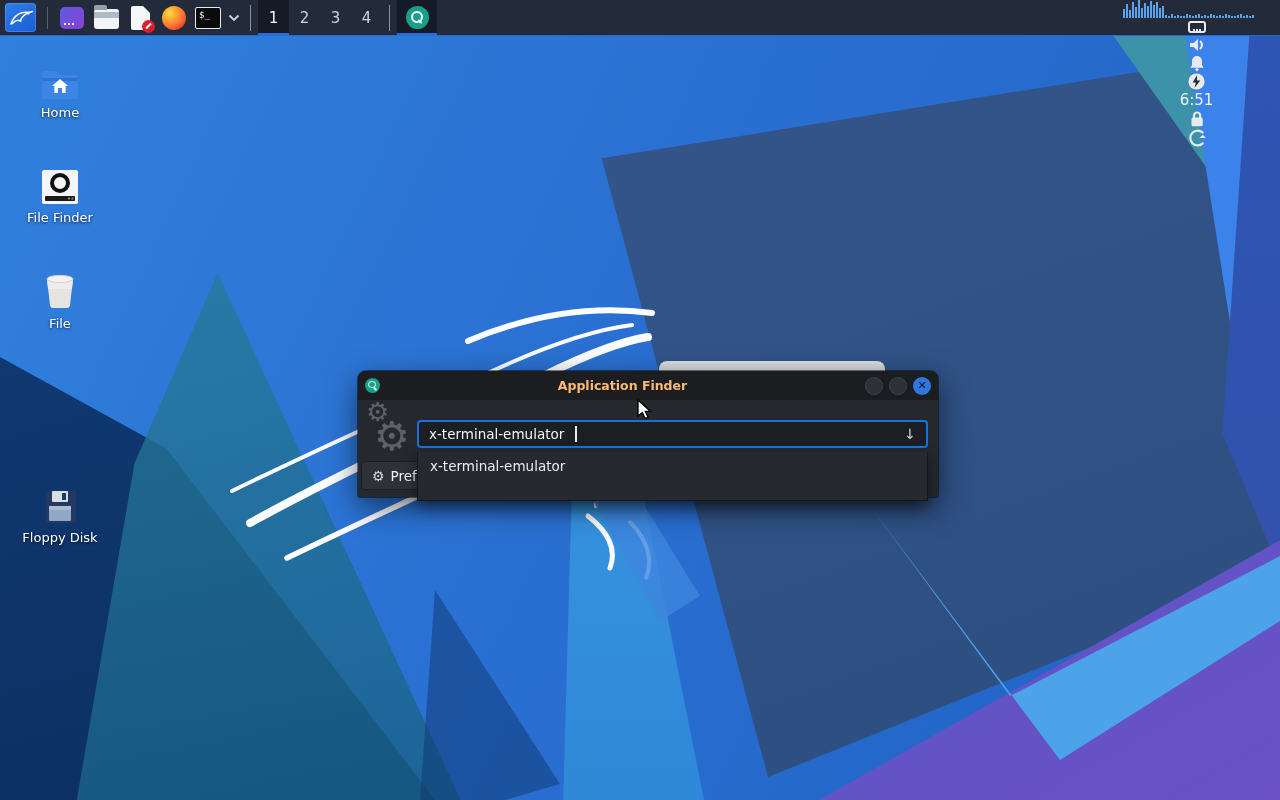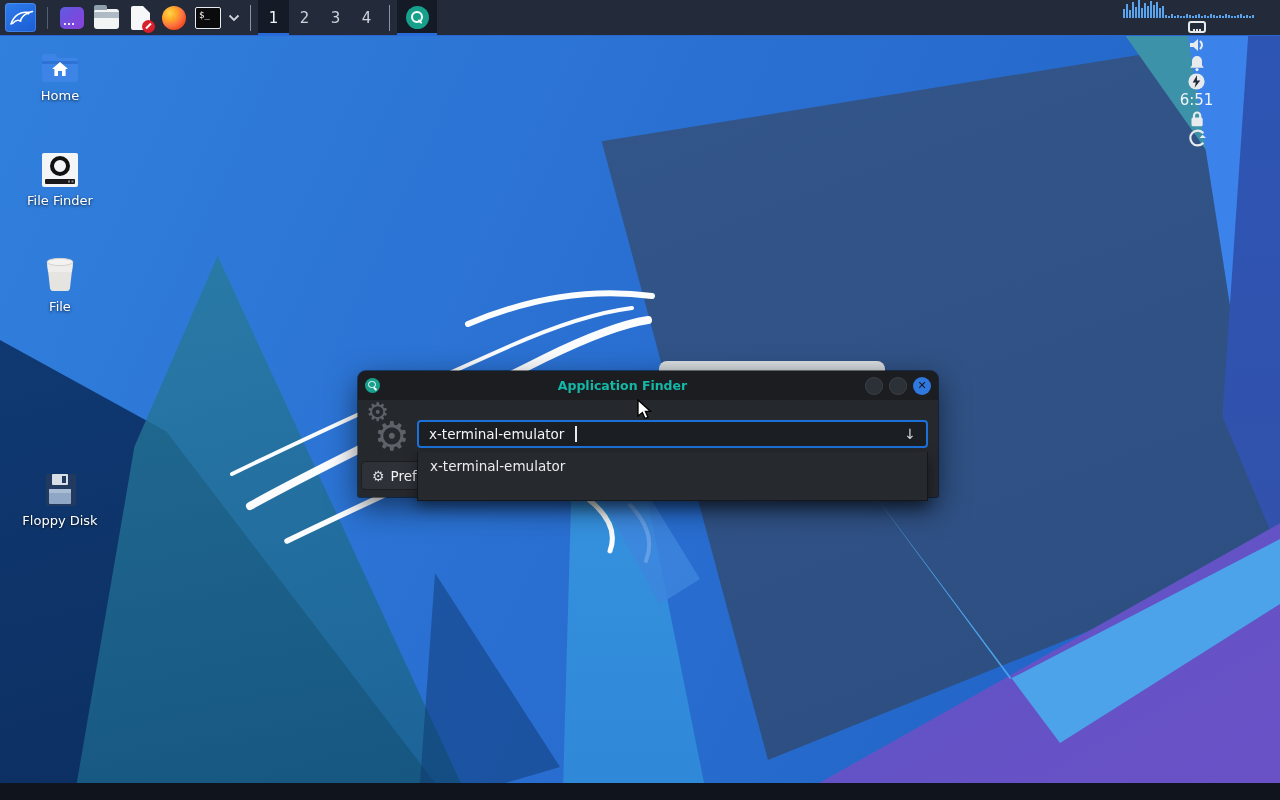--- a/index.html
+++ b/index.html
@@ -60,21 +60,21 @@
   .search-circle.small { width:15px; height:15px; }
   .search-circle.small::before { left:3px; top:2.8px; width:5.5px; height:5.5px; border-width:1.6px; }
   .search-circle.small::after { left:9px; top:8.6px; width:1.8px; height:3.6px; }
 
   .cpu-graph { display:flex; align-items:flex-end; height:26px; margin-right:16px; gap:1px; }
   .cpubar { width:2px; background:#5aa4ee; }
   .tray-icon { margin:0 8px; display:flex; align-items:center; }
   .clock { font-size:15px; color:#f2f5f8; margin:0 8px; }
 
   
-  .desktop { position:absolute; top:19px; left:0; width:1280px; height:764px; overflow:hidden;
+  .desktop { position:absolute; top:36px; left:0; width:1280px; height:764px; overflow:hidden;
     background:linear-gradient(115deg,#3180dd 0%,#2a70d2 45%,#2061c4 100%); }
   .wl { position:absolute; top:0; left:0; width:100%; height:100%; }
   .wl.slate { clip-path:polygon(47% 16%, 99% 2%, 100% 70%, 60% 97%);
     background:linear-gradient(160deg,#35588c,#2c4d80); }
   .wl.tealwedge { clip-path:polygon(87% 0, 98% 0, 103% 38%);
     background:#3c92a8; }
   .wl.topband { clip-path:polygon(92.6% 0, 100% 0, 100% 10%, 106% 52%, 98% 58%);
     background:#3b82ea; }
   .wl.rightcol { clip-path:polygon(97.6% 0, 100% 0, 100% 70%, 95.5% 52%);
     background:linear-gradient(180deg,#2d55b4,#3450a8); }
@@ -95,21 +95,21 @@
   
   .bg-window { position:absolute; left:659px; top:361px; width:226px; height:16px;
     border-radius:8px 8px 0 0; background:linear-gradient(#dde1e4,#c3c8cd); z-index:5; }
 
   
   .finder { position:absolute; left:358px; top:371px; width:580px; height:126px;
     background:#25282d; border-radius:8px 8px 2px 2px; z-index:10;
     box-shadow:0 10px 30px rgba(0,0,0,.55), 0 0 0 1px rgba(0,0,0,.45); }
   .f-titlebar { height:29px; background:#1b1d21; border-radius:8px 8px 0 0;
     display:flex; align-items:center; padding:0 7px; }
-  .f-title { flex:1; text-align:center; font-size:12.5px; font-weight:bold; color:#14b8a6; }
+  .f-title { flex:1; text-align:center; font-size:12.5px; font-weight:bold; color:#fdba74; }
   .f-ctrls { display:flex; gap:6px; }
   .f-circle { width:18px; height:18px; border-radius:50%; background:#2c3037;
     box-shadow:0 0 0 1px #3a3e46 inset; position:relative; }
   .f-circle.close { background:#2f78e0; box-shadow:none; color:#16181c; font-size:11px; font-weight:bold;
     display:flex; align-items:center; justify-content:center; }
   .f-gears { position:absolute; left:6px; top:32px; width:52px; height:60px; color:#5d6269; }
   .f-gears .g1 { position:absolute; left:2px; top:-6px; font-size:26px; }
   .f-gears .g2 { position:absolute; left:10px; top:10px; font-size:40px; }
   .f-input { position:absolute; left:59px; top:49px; width:511px; height:28px;
     background:#1b1e22; border:2px solid #1c71d8; border-radius:4px;

